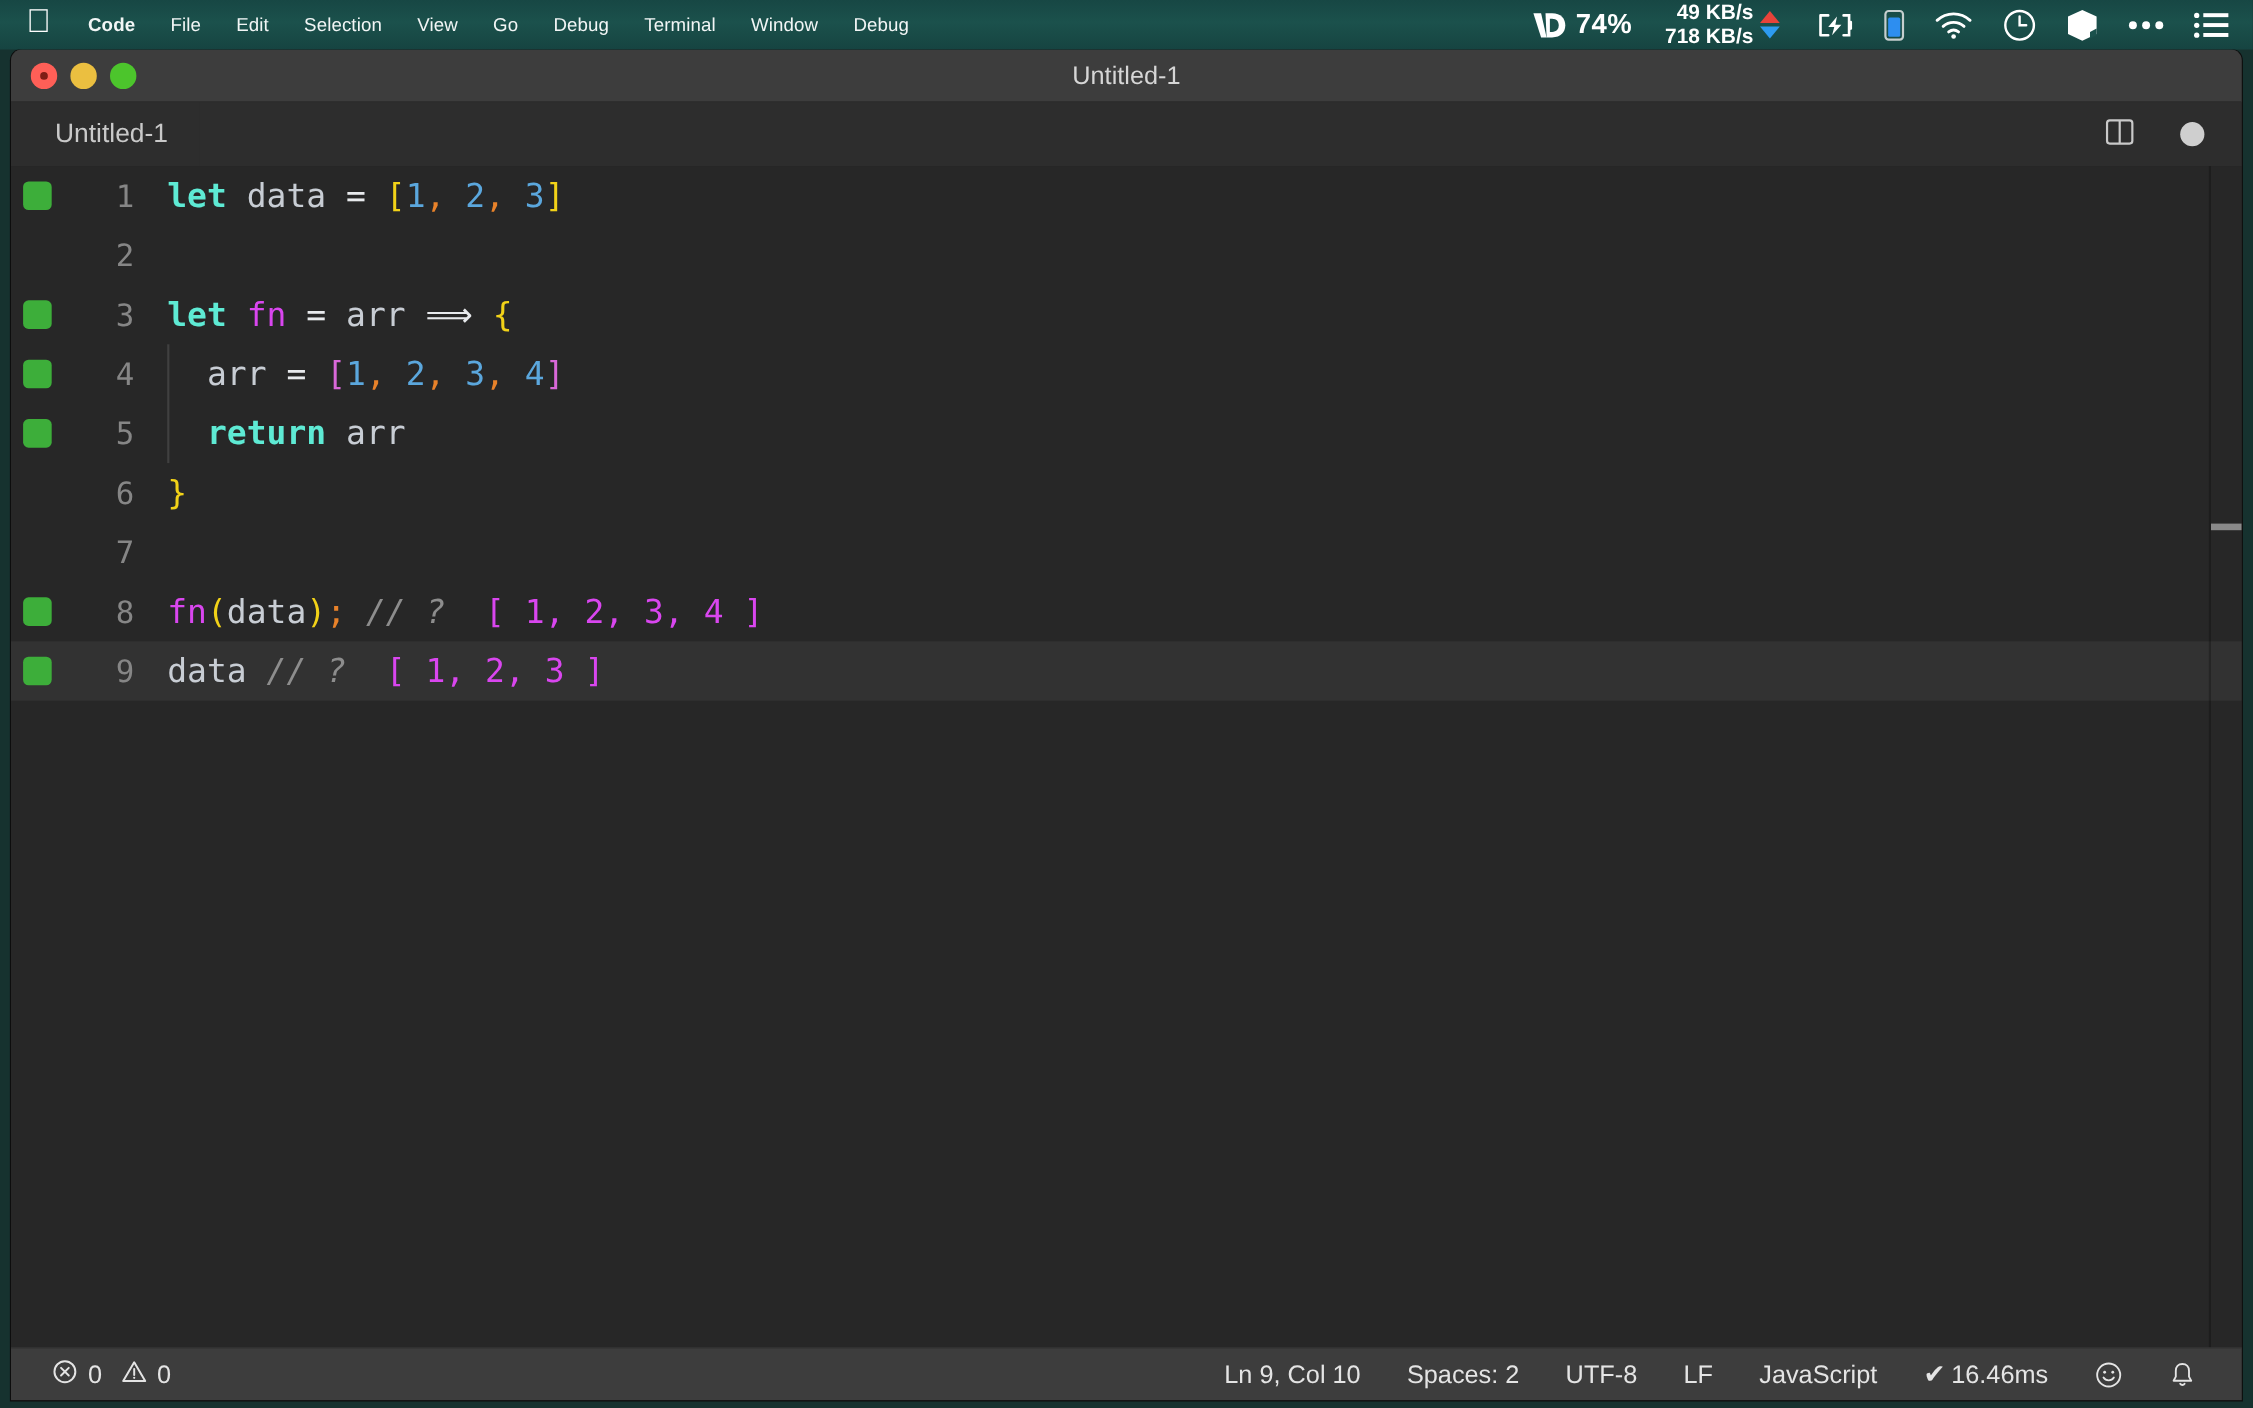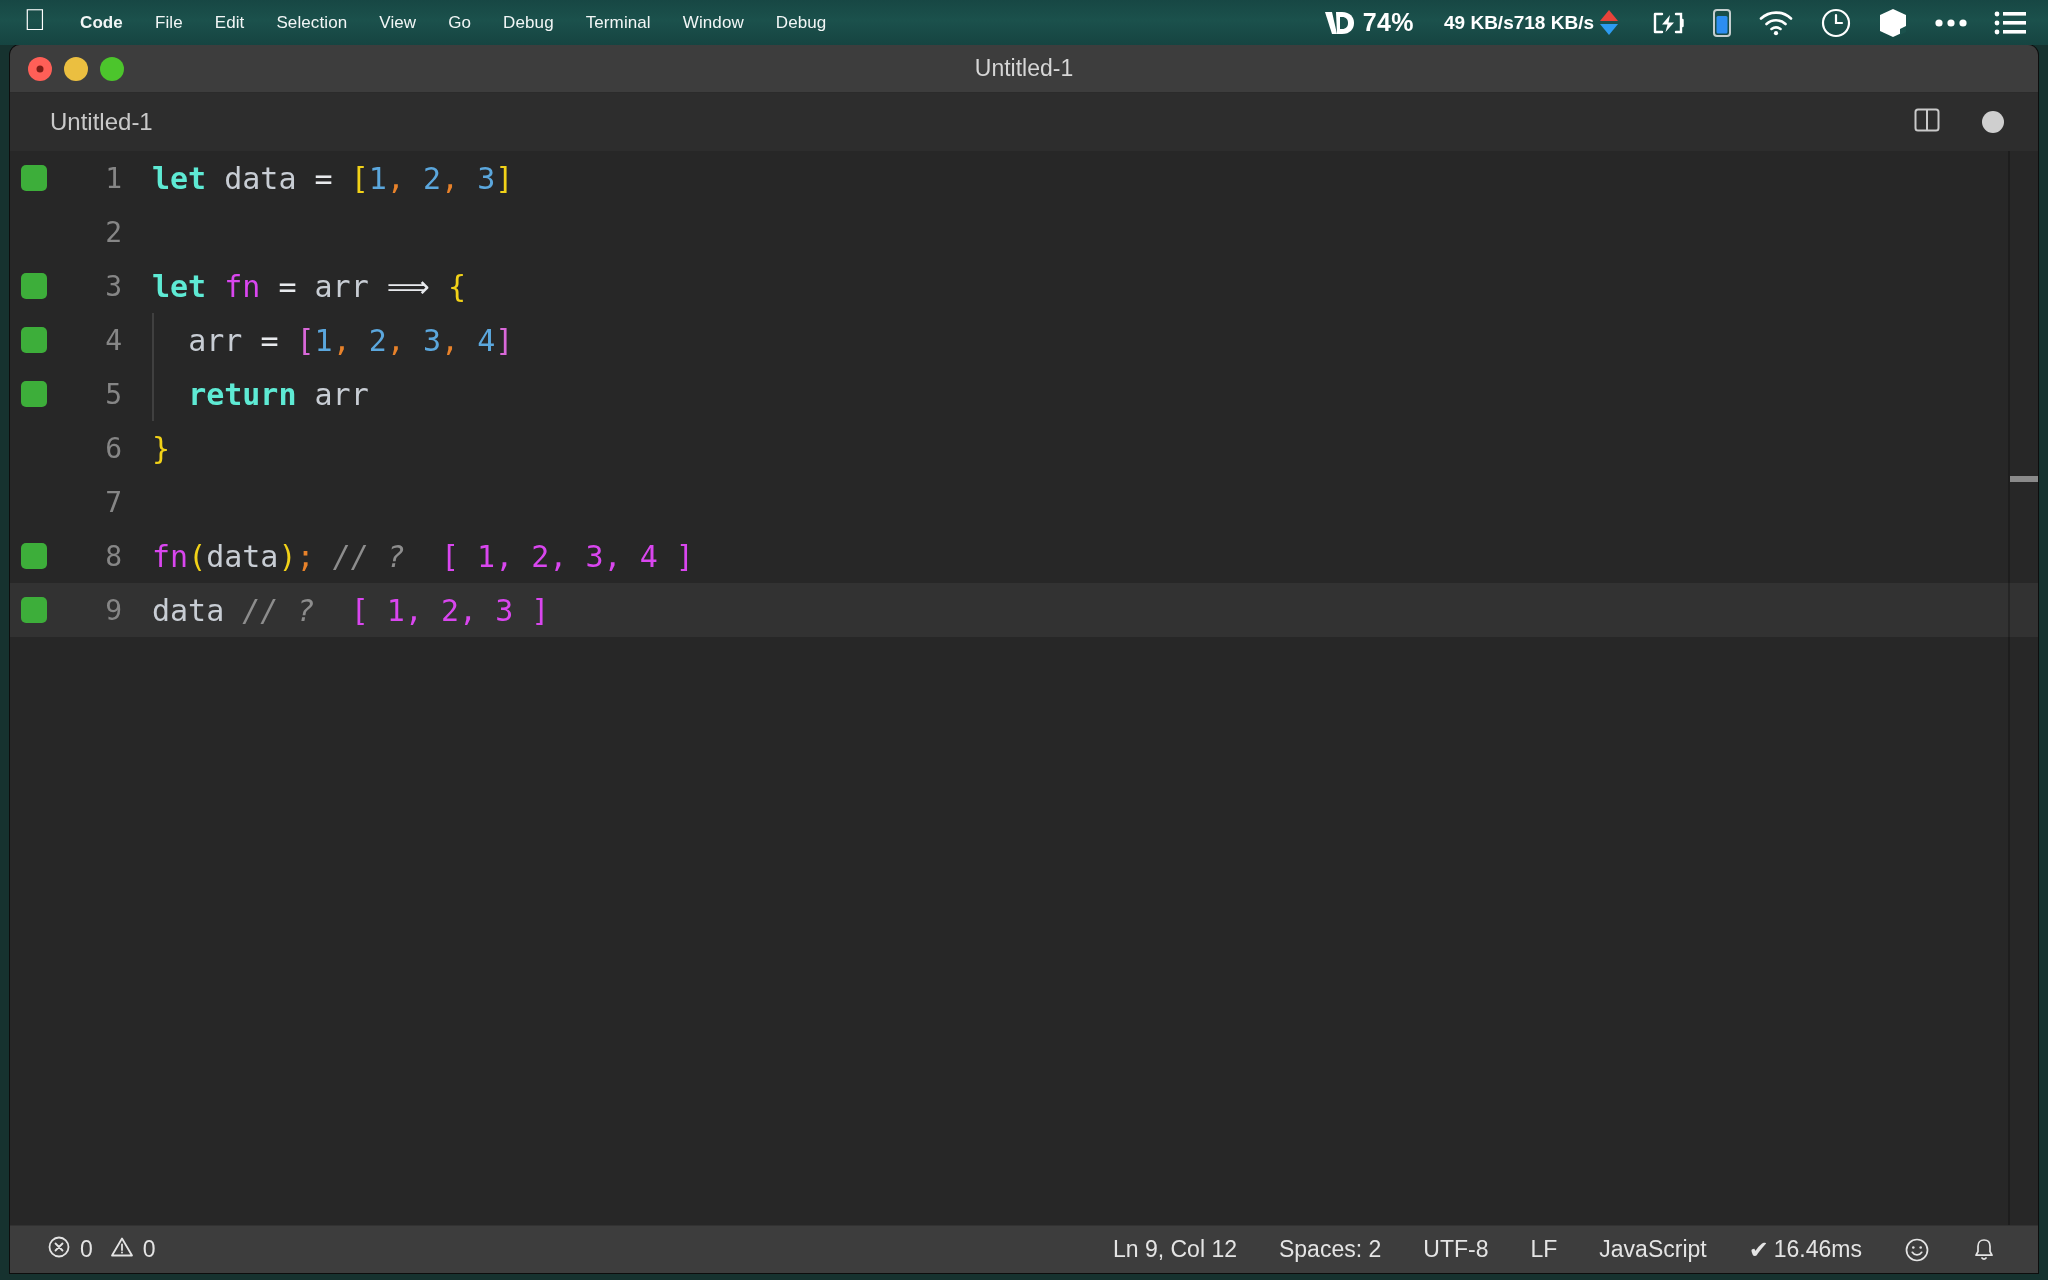--- a/index.html
+++ b/index.html
@@ -47,21 +47,21 @@
   .mb-group { display: flex; align-items: center; }
 
   .vd-logo { display: flex; align-items: center; margin-right: 8px; }
   .vd-pct { font-size: 25px; font-weight: bold; color: #fff; letter-spacing: .4px; }
 
   .netspeed {
     display: flex; align-items: center; gap: 6px;
     margin-left: 30px; margin-right: 8px;
   }
   .netspeed-nums {
-    display: flex; flex-direction: row; align-items: flex-end;
+    display: flex; flex-direction: column; align-items: flex-end;
     font-size: 19px; font-weight: bold; line-height: 1.12; color: #fff;
   }
   .netspeed-arrows { display: flex; flex-direction: column; align-items: center; line-height: 1; }
   .arrow-up { width: 0; height: 0; border-left: 9px solid transparent; border-right: 9px solid transparent; border-bottom: 11px solid #e8433a; margin-bottom: 3px;}
   .arrow-dn { width: 0; height: 0; border-left: 9px solid transparent; border-right: 9px solid transparent; border-top: 11px solid #2d9bf0; }
 
   .mb-icon { display: flex; align-items: center; justify-content: center; margin-left: 26px; }
 
   
   .window {
@@ -361,21 +361,21 @@
             <path d="M12 3.5 L22 20.5 L2 20.5 Z" fill="none" stroke="#e4e4e4" stroke-width="1.8" stroke-linejoin="round"></path>
             <path d="M12 9.5 L12 15" stroke="#e4e4e4" stroke-width="1.8" stroke-linecap="round"></path>
             <circle cx="12" cy="17.6" r="1" fill="#e4e4e4"></circle>
           </svg>
         </span>
         <span>0</span>
       </span>
     </div>
 
     <div class="sb-right">
-      <span class="sb-item">Ln 9, Col 12</span>
+      <span class="sb-item">Ln 9, Col 10</span>
       <span class="sb-item">Spaces: 2</span>
       <span class="sb-item">UTF-8</span>
       <span class="sb-item">LF</span>
       <span class="sb-item">JavaScript</span>
       <span class="sb-item">
         <span class="check">✔</span>
         <span style="margin-left:-4px;">16.46ms</span>
       </span>
       <span class="sb-item">
         <svg width="26" height="26" viewBox="0 0 26 26" aria-hidden="true">

